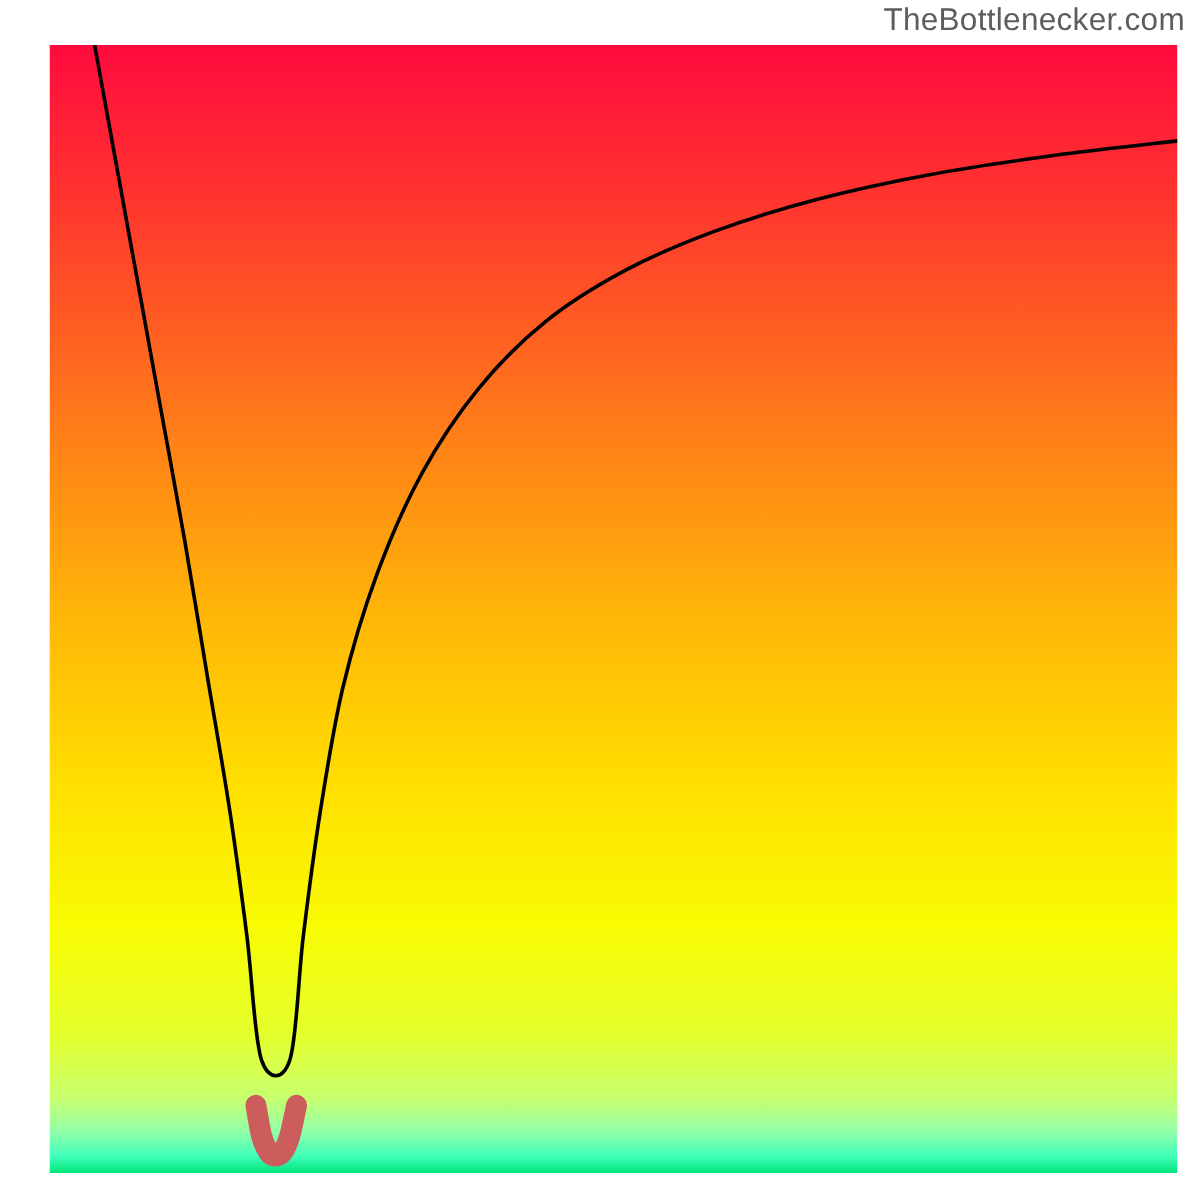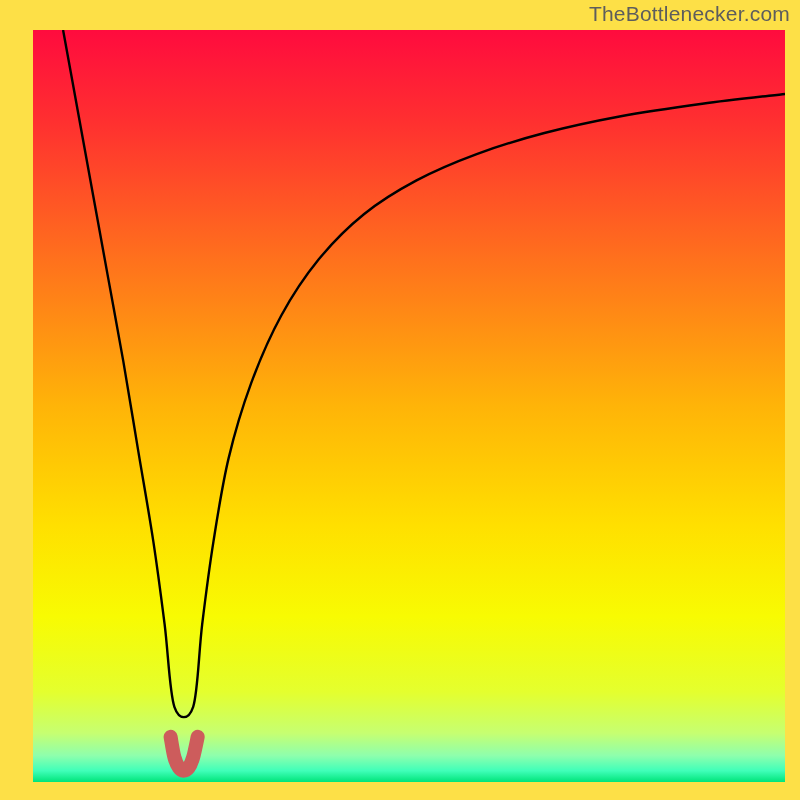--- a/index.html
+++ b/index.html
@@ -7,21 +7,21 @@
     padding: 0;
     width: 800px;
     height: 800px;
     overflow: hidden;
     background: #000;
     font-family: Arial, Helvetica, sans-serif;
   }
   .frame {
     position: absolute;
     inset: 0;
-    background: #fde047;
+    background: #ffffff;
   }
   .plot {
     position: absolute;
     box-sizing: border-box;
   }
   .watermark {
     position: absolute;
     top: 2px;
     right: 10px;
     color: #5d5d5d;

